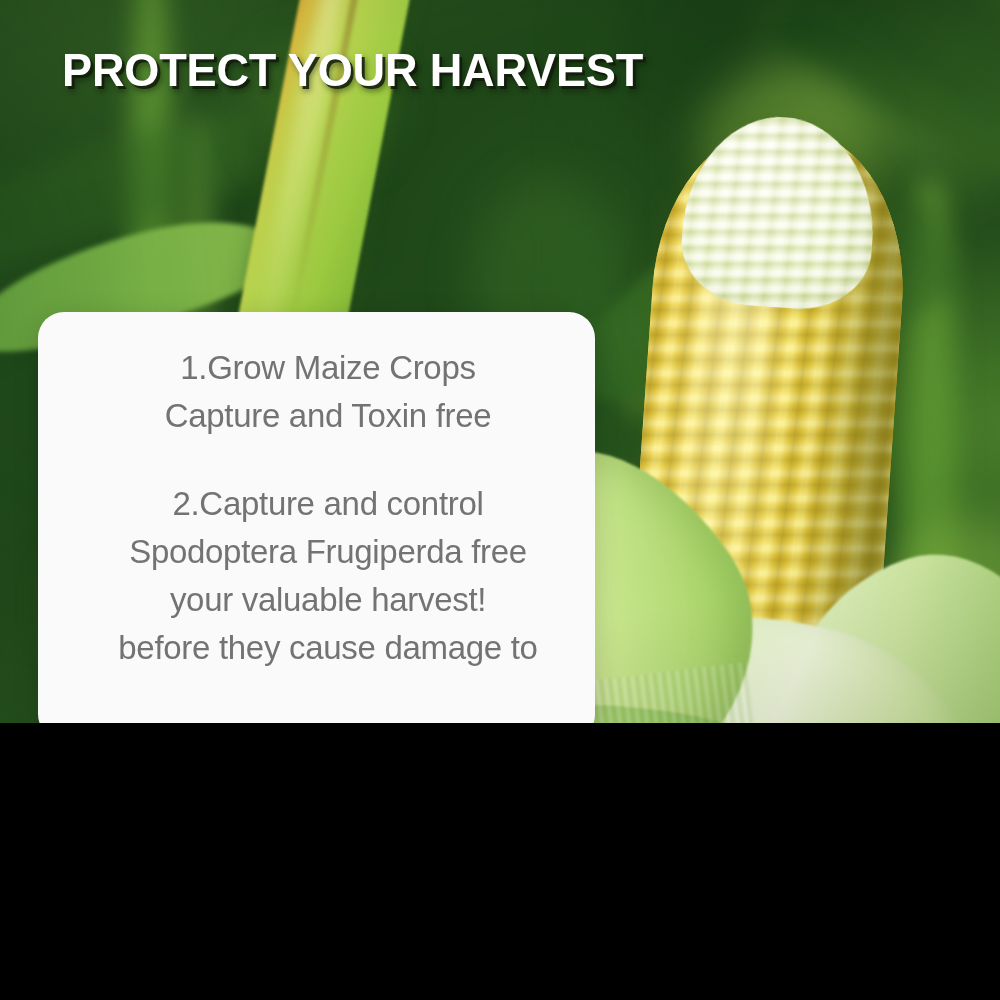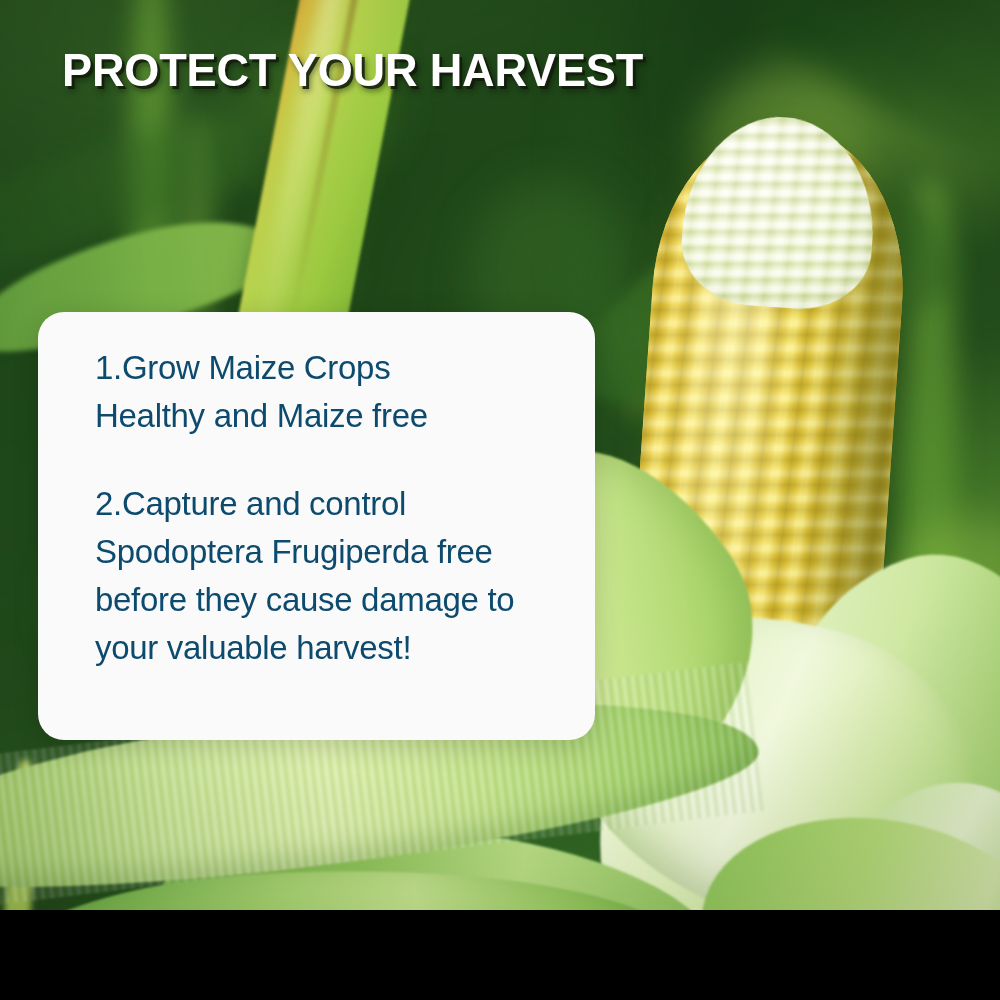--- a/index.html
+++ b/index.html
@@ -7,23 +7,24 @@
     padding: 0;
     background: #000;
   }
   body {
     font-family: "Liberation Sans", sans-serif;
   }
 
   .poster {
     position: relative;
     width: 1000px;
-    height: 910px;
+    height: 723px;
     overflow: hidden;
     background: #18380f;
+    text-align: center;
   }
 
   
   .photo {
     position: absolute;
     inset: 0;
     overflow: hidden;
   }
 
   
@@ -412,21 +413,21 @@
     margin: 0;
     padding: 0;
     list-style: none;
   }
   .card-item {
     margin: 0 0 40px 0;
     font-family: "Liberation Sans", sans-serif;
     font-size: 33px;
     line-height: 48px;
     font-weight: 500;
-    color: #0c4a6e;
+    color: #737373;
     letter-spacing: -0.3px;
   }
   .card-item:last-child { margin-bottom: 4px; }
   .card-item .ln { display: block; white-space: nowrap; }
 </style>
 </head>
 <body>
 
 <div class="poster">
 
@@ -486,26 +487,26 @@
     <div class="grade"></div>
   </div>
 
   <h1 class="title">PROTECT YOUR HARVEST</h1>
 
   <div class="card">
     <ul class="card-list">
 
       <li class="card-item">
         <span class="ln">1.Grow Maize Crops</span>
-        <span class="ln">Healthy and Maize free</span>
+        <span class="ln">Capture and Toxin free</span>
       </li>
 
       <li class="card-item">
         <span class="ln">2.Capture and control</span>
         <span class="ln">Spodoptera Frugiperda free</span>
+        <span class="ln">your valuable harvest!</span>
         <span class="ln">before they cause damage to</span>
-        <span class="ln">your valuable harvest!</span>
       </li>
 
     </ul>
   </div>
 
 </div>
 
 </body></html>

